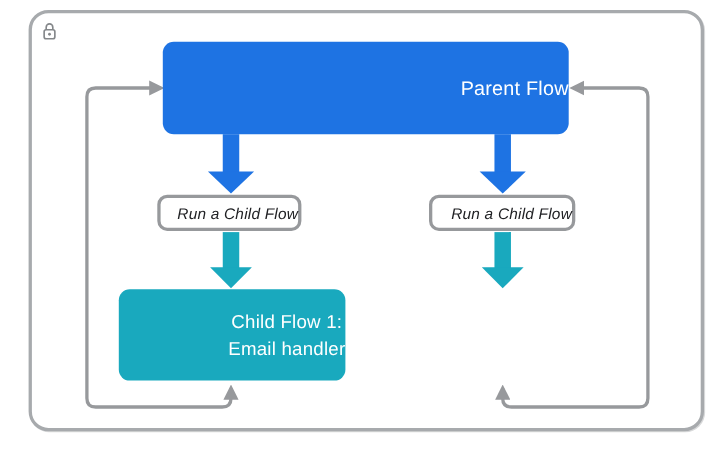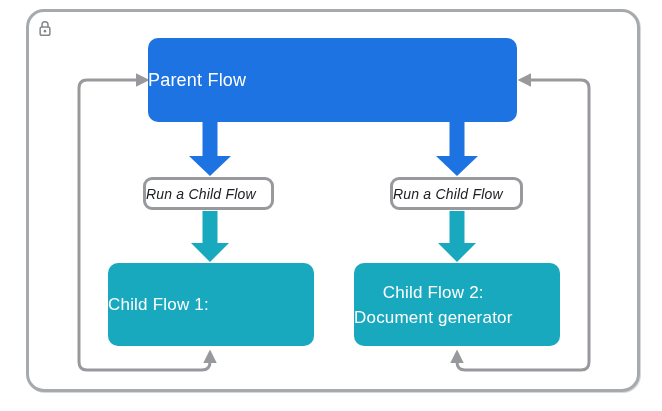--- a/index.html
+++ b/index.html
@@ -16,21 +16,21 @@
   }
   .lock{position:absolute;left:36px;top:19px;width:18px;height:19px;}
   svg.connectors{position:absolute;left:0;top:0;width:662px;height:411px;}
   .loop{fill:none;stroke:var(--connector-gray,#97999c);stroke-width:3px;}
   .ah-fill{fill:var(--connector-gray,#97999c);}
   .blue-shaft{fill:none;stroke:var(--parent-blue,#1e73e3);stroke-width:15px;}
   .blue-head{fill:var(--parent-blue,#1e73e3);}
   .teal-shaft{fill:none;stroke:var(--child-teal,#19a9be);stroke-width:15px;}
   .teal-head{fill:var(--child-teal,#19a9be);}
   .node{
-    position:absolute;display:flex;align-items:center;justify-content:flex-start;
+    position:absolute;display:flex;align-items:center;justify-content:flex-end;
     text-align:center;box-sizing:border-box;letter-spacing:.2px;
   }
   .node-parent{
     left:148px;top:38px;width:369px;height:84px;border-radius:10px;
     background:var(--parent-blue,#1e73e3);color:#ffffff;font-size:18px;
   }
   .node-run{
     top:177px;height:33px;border-radius:9px;background:#ffffff;
     border:3px solid var(--connector-gray,#97999c);
     color:var(--text-dark,#202124);font-size:14px;font-style:italic;
@@ -102,23 +102,18 @@
     <span>Run a Child Flow</span>
   </div>
 
   <div class="node node-run right">
     <span>Run a Child Flow</span>
   </div>
 
   <div class="node node-child left">
     <span>
       <span style="display:block">Child Flow 1:</span>
+      <span style="display:block">Email handler</span>
     </span>
   </div>
 
-  <div class="node node-child right">
-    <span>
-      <span style="display:block">Child Flow 2:</span>
-      <span style="display:block">Document generator</span>
-    </span>
-  </div>
 
 </div>
 
 </body></html>

